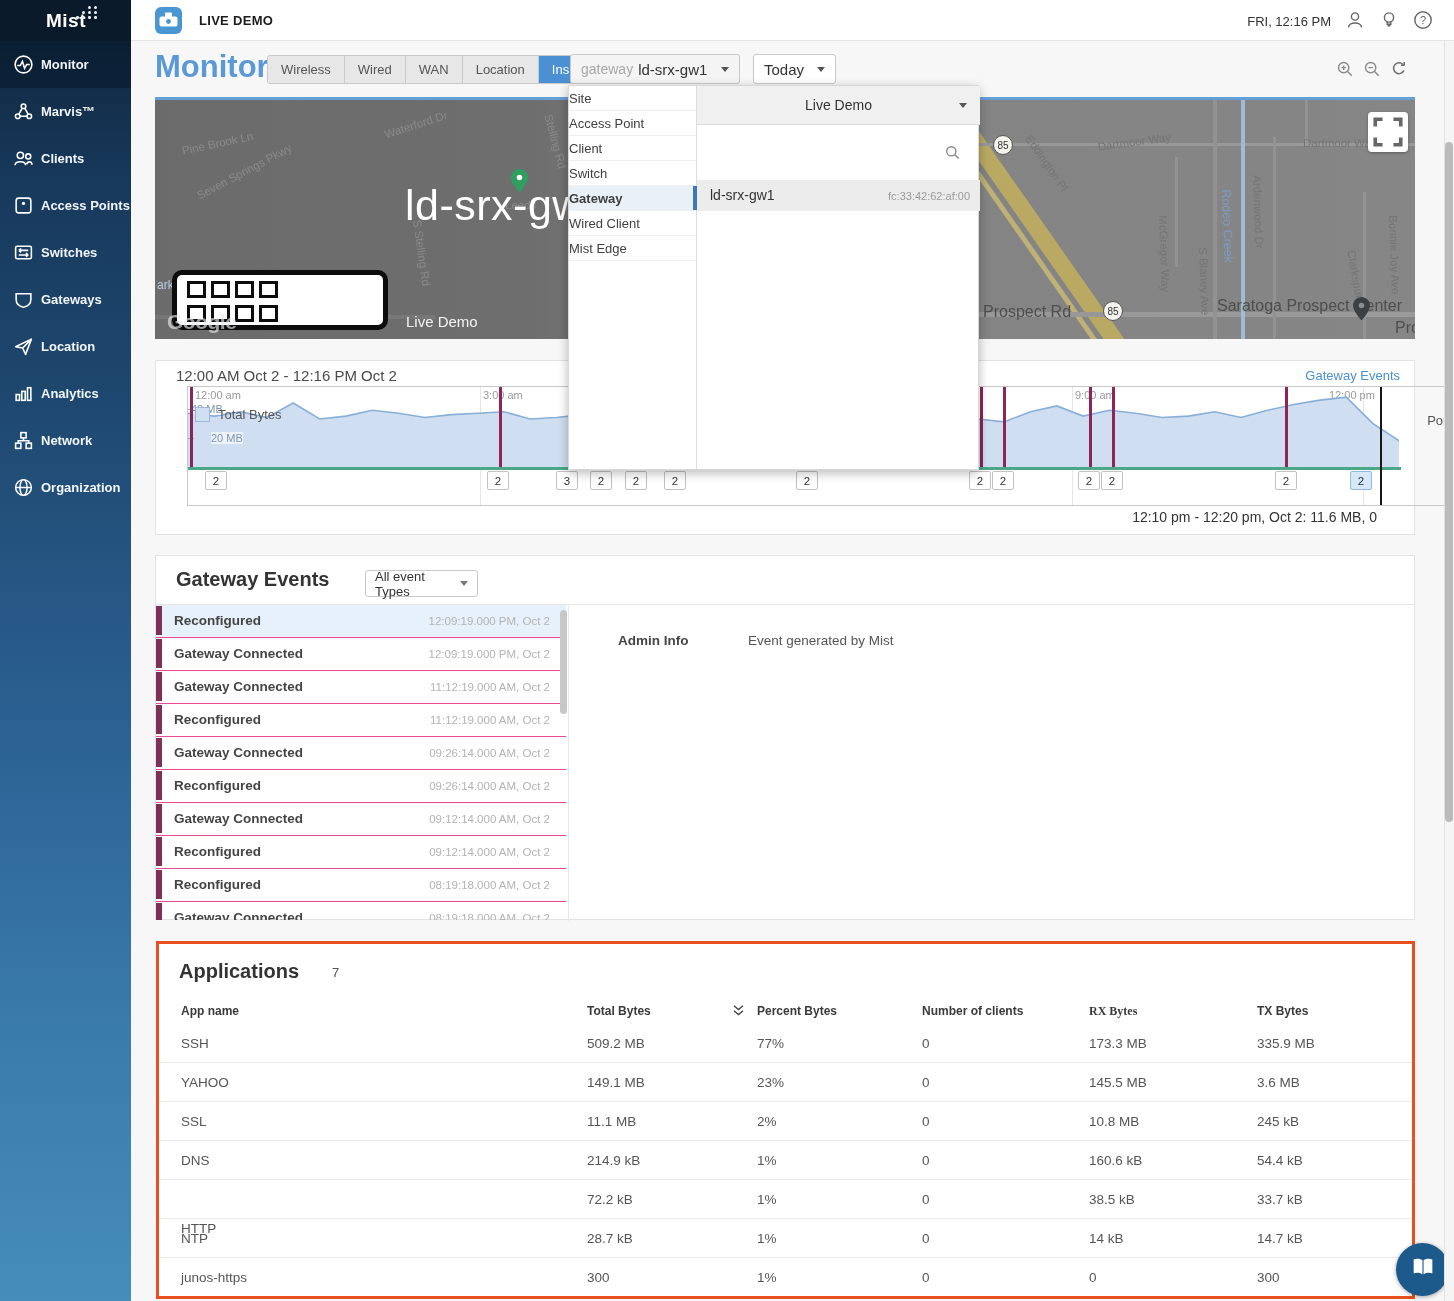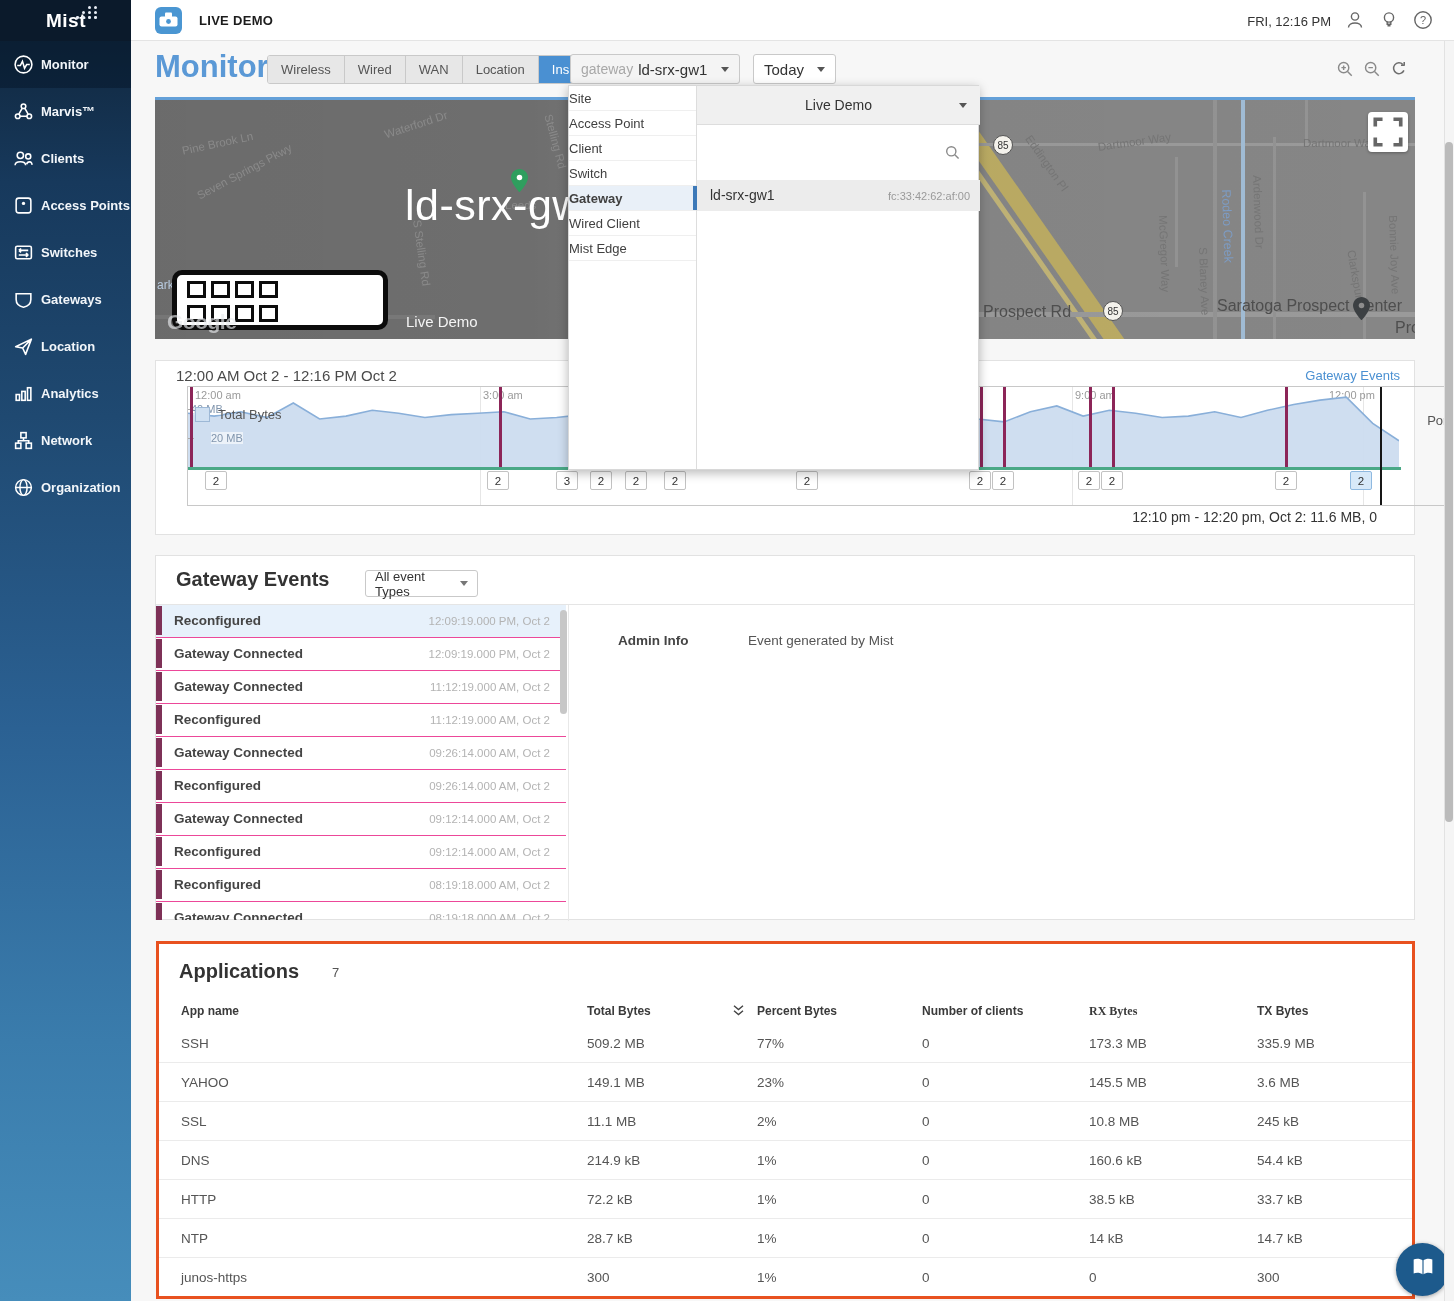--- a/index.html
+++ b/index.html
@@ -546,21 +546,21 @@
         </div>
         <div class="app-row">
           <span class="app-cell" style="left: 22px;">DNS</span>
           <span class="app-cell" style="left: 428px;">214.9 kB</span>
           <span class="app-cell" style="left: 598px;">1%</span>
           <span class="app-cell" style="left: 763px;">0</span>
           <span class="app-cell" style="left: 930px;">160.6 kB</span>
           <span class="app-cell" style="left: 1098px;">54.4 kB</span>
         </div>
         <div class="app-row">
-          <span class="app-cell" style="left: 22px;">HTTP</span>
+          <span class="app-cell" style="left: 22px; margin-top: 29px;">HTTP</span>
           <span class="app-cell" style="left: 428px;">72.2 kB</span>
           <span class="app-cell" style="left: 598px;">1%</span>
           <span class="app-cell" style="left: 763px;">0</span>
           <span class="app-cell" style="left: 930px;">38.5 kB</span>
           <span class="app-cell" style="left: 1098px;">33.7 kB</span>
         </div>
         <div class="app-row">
           <span class="app-cell" style="left: 22px;">NTP</span>
           <span class="app-cell" style="left: 428px;">28.7 kB</span>
           <span class="app-cell" style="left: 598px;">1%</span>

